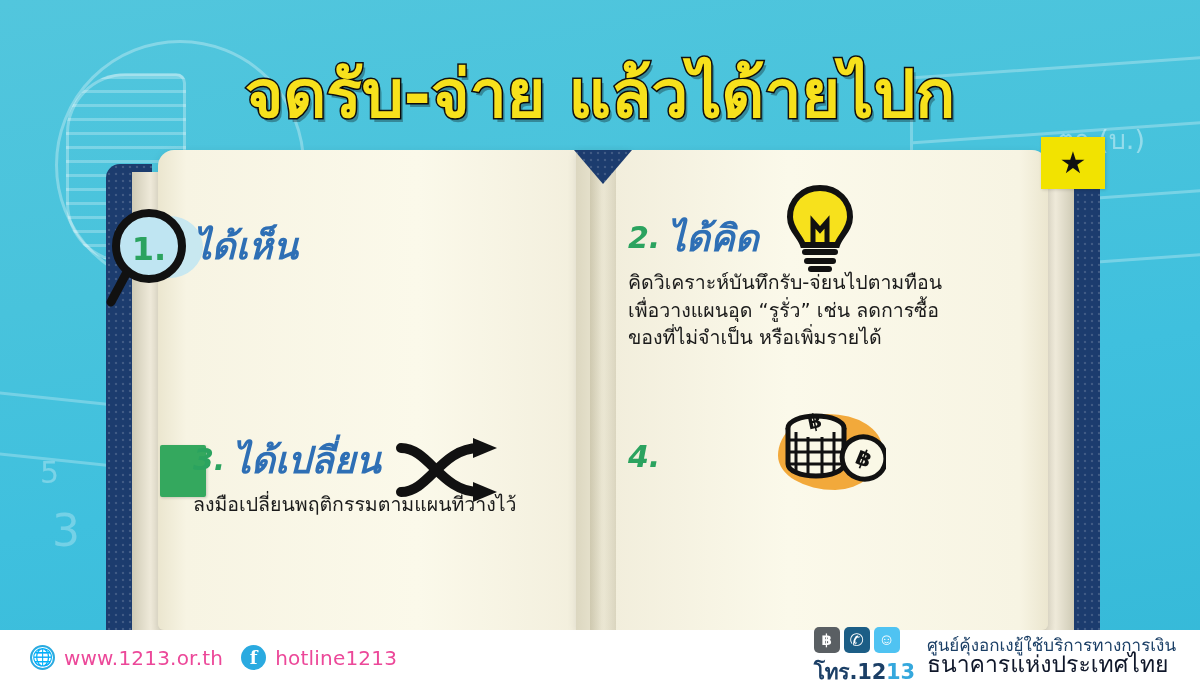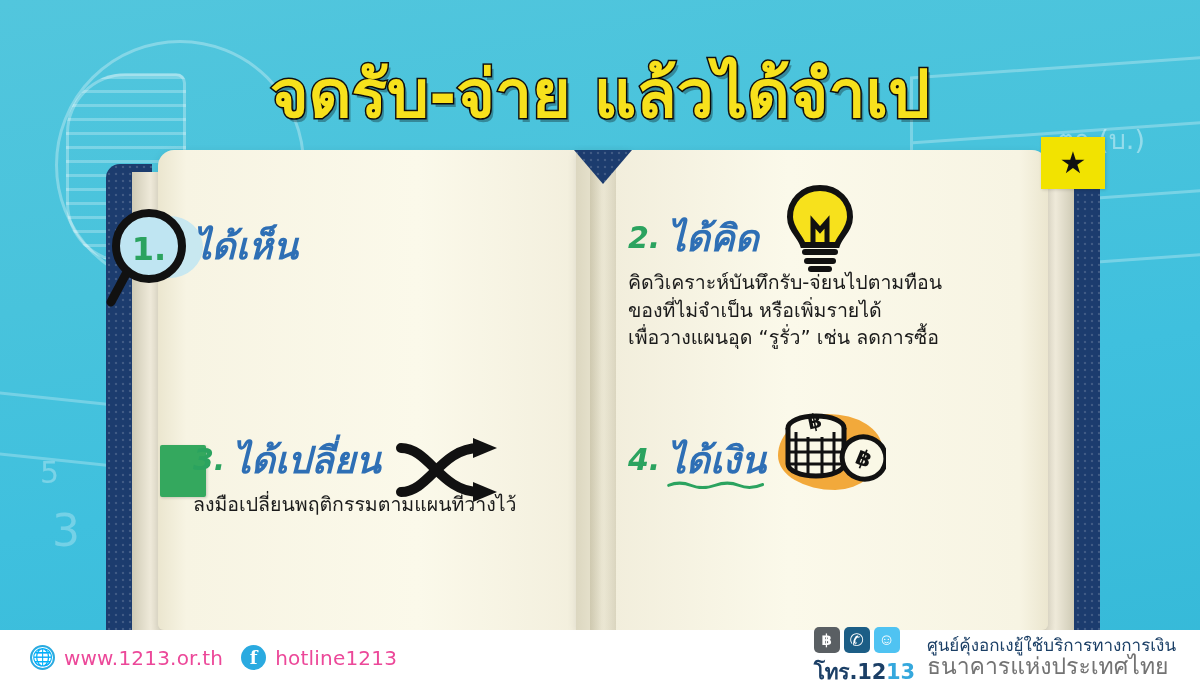--- a/index.html
+++ b/index.html
@@ -211,22 +211,22 @@
   .sq-s { background: #4fc3f2; font-size: 16px; }
   .tel {
     font-size: 21px; font-weight: bold; letter-spacing: -.2px;
     font-family: "DejaVu Sans", "Liberation Sans", sans-serif;
   }
   .tel .t1 { color: #1b3f66; }
   .tel .t2 { color: #35a8dd; }
   .brand-text { display: flex; flex-direction: column; line-height: 1.05; }
   .brand-text .l1 { color: #1b3f66; font-size: 17px;
     font-family: "DejaVu Sans","Liberation Sans",sans-serif; }
-  .brand-text .l2 { color: #737373; font-size: 23px;
-    font-family: Liberation Sans, sans-serif; }
+  .brand-text .l2 { color: #0f172a; font-size: 23px;
+    font-family: Liberation Mono, monospace; }
 
   
   #title {
     position: absolute; left: 0; right: 0; top: 62px;
     text-align: center;
     font-size: 66px; font-weight: bold; line-height: 1;
     font-family: "DejaVu Sans", "Liberation Sans", sans-serif;
     color: #f7e11c;
     -webkit-text-stroke: 3px #111;
     paint-order: stroke fill;
@@ -244,21 +244,21 @@
     <div class="pie-slice" style="transform: rotate(18deg);"></div>
     <div class="pie-hatch"></div>
   </div>
   <div class="bg-deco ledger-tr"></div>
   <div class="bg-deco ledger-bl"></div>
   <div class="bg-deco bg-script bg-num">+2,500</div>
   <div class="bg-deco bg-script bg-col">ตา (บ.)</div>
   <div class="bg-deco bg-script bg-scribble-a">5</div>
   <div class="bg-deco bg-script bg-scribble-b">3</div>
 
-  <div id="title">จดรับ-จ่าย แล้วได้จำเป</div>
+  <div id="title">จดรับ-จ่าย แล้วได้ายไปก</div>
 
   <div id="book">
     <div class="cover cover-l"></div>
     <div class="cover cover-r"></div>
     <div class="page-stack ps-l"></div>
     <div class="page-stack ps-r"></div>
 
     <div class="page page-left"></div>
     <div class="page page-right"></div>
     <div class="gutter"></div>
@@ -294,22 +294,22 @@
             <line x1="27" y1="79" x2="53" y2="79" stroke="#111" stroke-width="6" stroke-linecap="round"></line>
             <line x1="31" y1="87" x2="49" y2="87" stroke="#111" stroke-width="6" stroke-linecap="round"></line>
           </svg>
         </span>
         <div class="head-row">
           <span class="num">2.</span>
           <span class="head">ได้คิด</span>
         </div>
         <div class="body">
           <p>คิดวิเคราะห์บันทึกรับ-จ่ยนไปตามทือน</p>
+          <p>เพื่อวางแผนอุด “รูรั่ว” เช่น ลดการซื้อ</p>
           <p>ของที่ไม่จำเป็น หรือเพิ่มรายได้</p>
-          <p>เพื่อวางแผนอุด “รูรั่ว” เช่น ลดการซื้อ</p>
         </div>
       </div>
 
       <div class="item it3">
         <span class="icon ic-shuffle">
           <svg width="108" height="64" viewBox="0 0 108 64">
             <path d="M6 10 C34 10 46 54 84 54" fill="none" stroke="#111" stroke-width="10" stroke-linecap="round"></path>
             <path d="M6 54 C34 54 46 10 84 10" fill="none" stroke="#111" stroke-width="10" stroke-linecap="round"></path>
             <path d="M78 0 L102 10 L78 20 Z" fill="#111"></path>
             <path d="M78 44 L102 54 L78 64 Z" fill="#111"></path>
@@ -339,23 +339,20 @@
             <line x1="12" y1="58" x2="68" y2="58" stroke="#111" stroke-width="3"></line>
             <text x="40" y="22" font-size="20" font-weight="bold" fill="#111" text-anchor="middle" font-family="DejaVu Sans, sans-serif" transform="rotate(-12 40 22)">฿</text>
             <g transform="rotate(22 88 52)">
               <ellipse cx="88" cy="52" rx="22" ry="21" fill="#faf8e6" stroke="#111" stroke-width="5"></ellipse>
               <text x="88" y="60" font-size="22" font-weight="bold" fill="#111" text-anchor="middle" font-family="DejaVu Sans, sans-serif">฿</text>
             </g>
           </svg>
         </span>
         <div class="head-row">
           <span class="num">4.</span>
-          <span class="head">ได้เงิน<svg class="underline-wave" viewBox="0 0 140 10" preserveAspectRatio="none">
-              <path d="M2 6 Q18 1 34 6 T68 6 T102 6 T136 5" fill="none" stroke="#2ba35f" stroke-width="3.4" stroke-linecap="round"></path>
-            </svg></span>
         </div>
       </div>
 
     </div>
   </div>
 
   <div id="footer">
     <div class="foot-left">
       <div class="foot-link">
         <span class="globe-ic">🌐</span>

